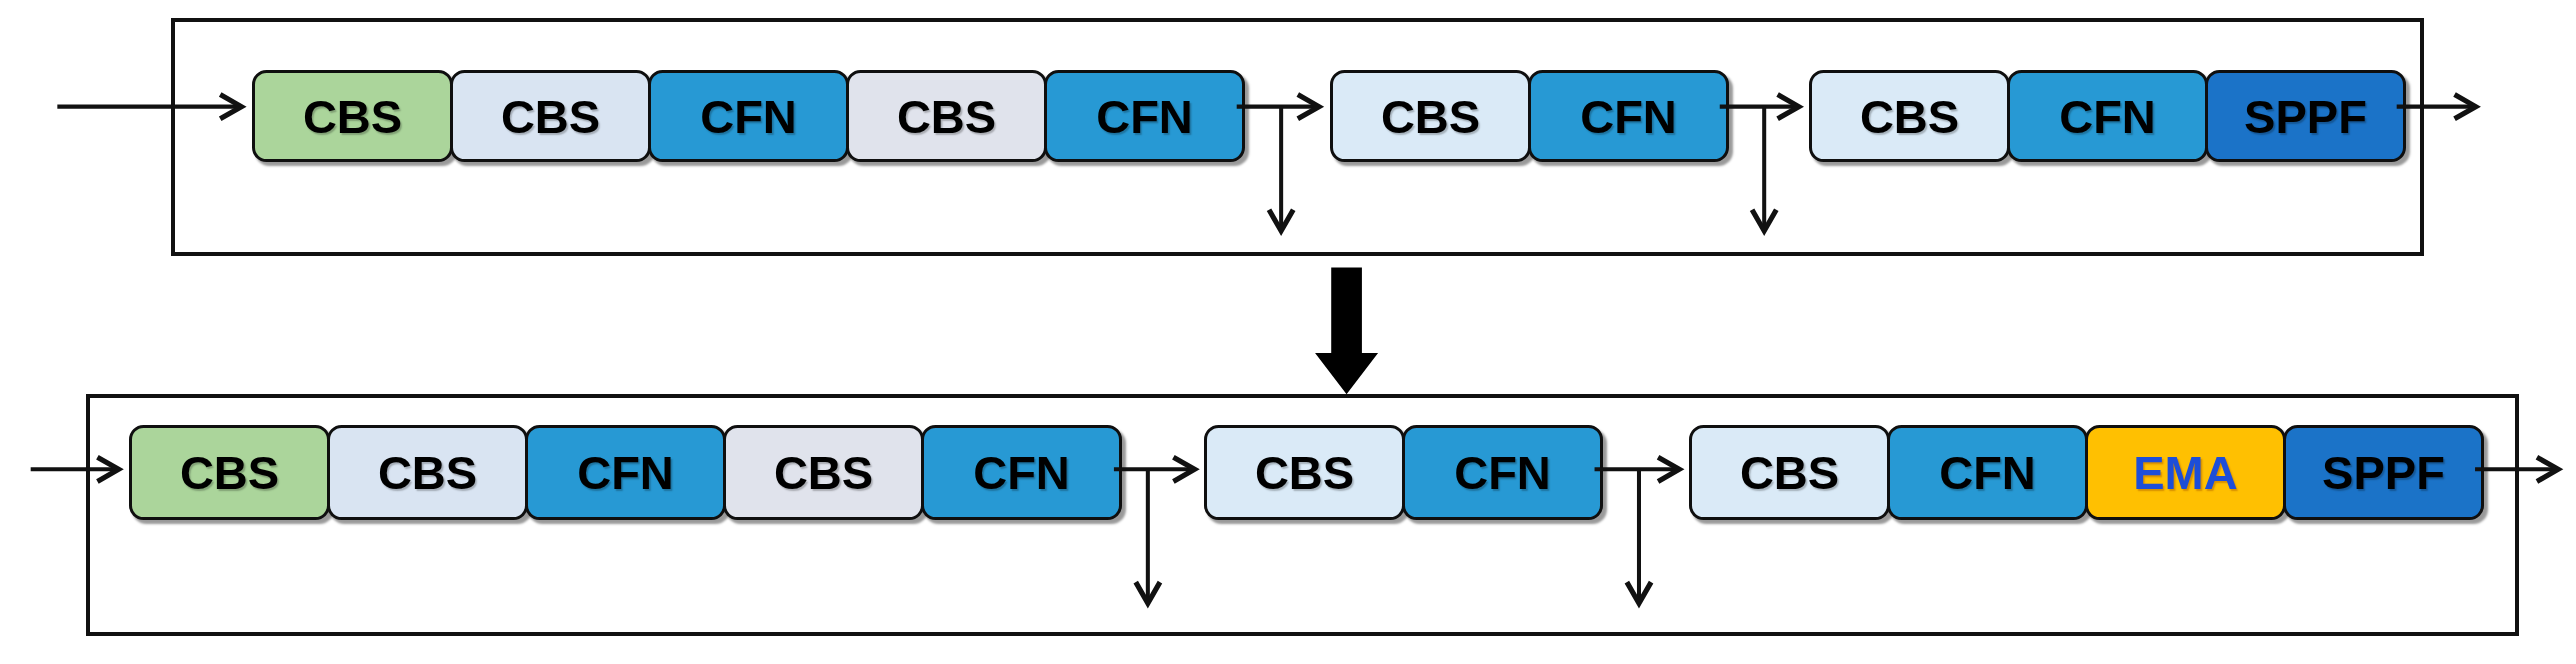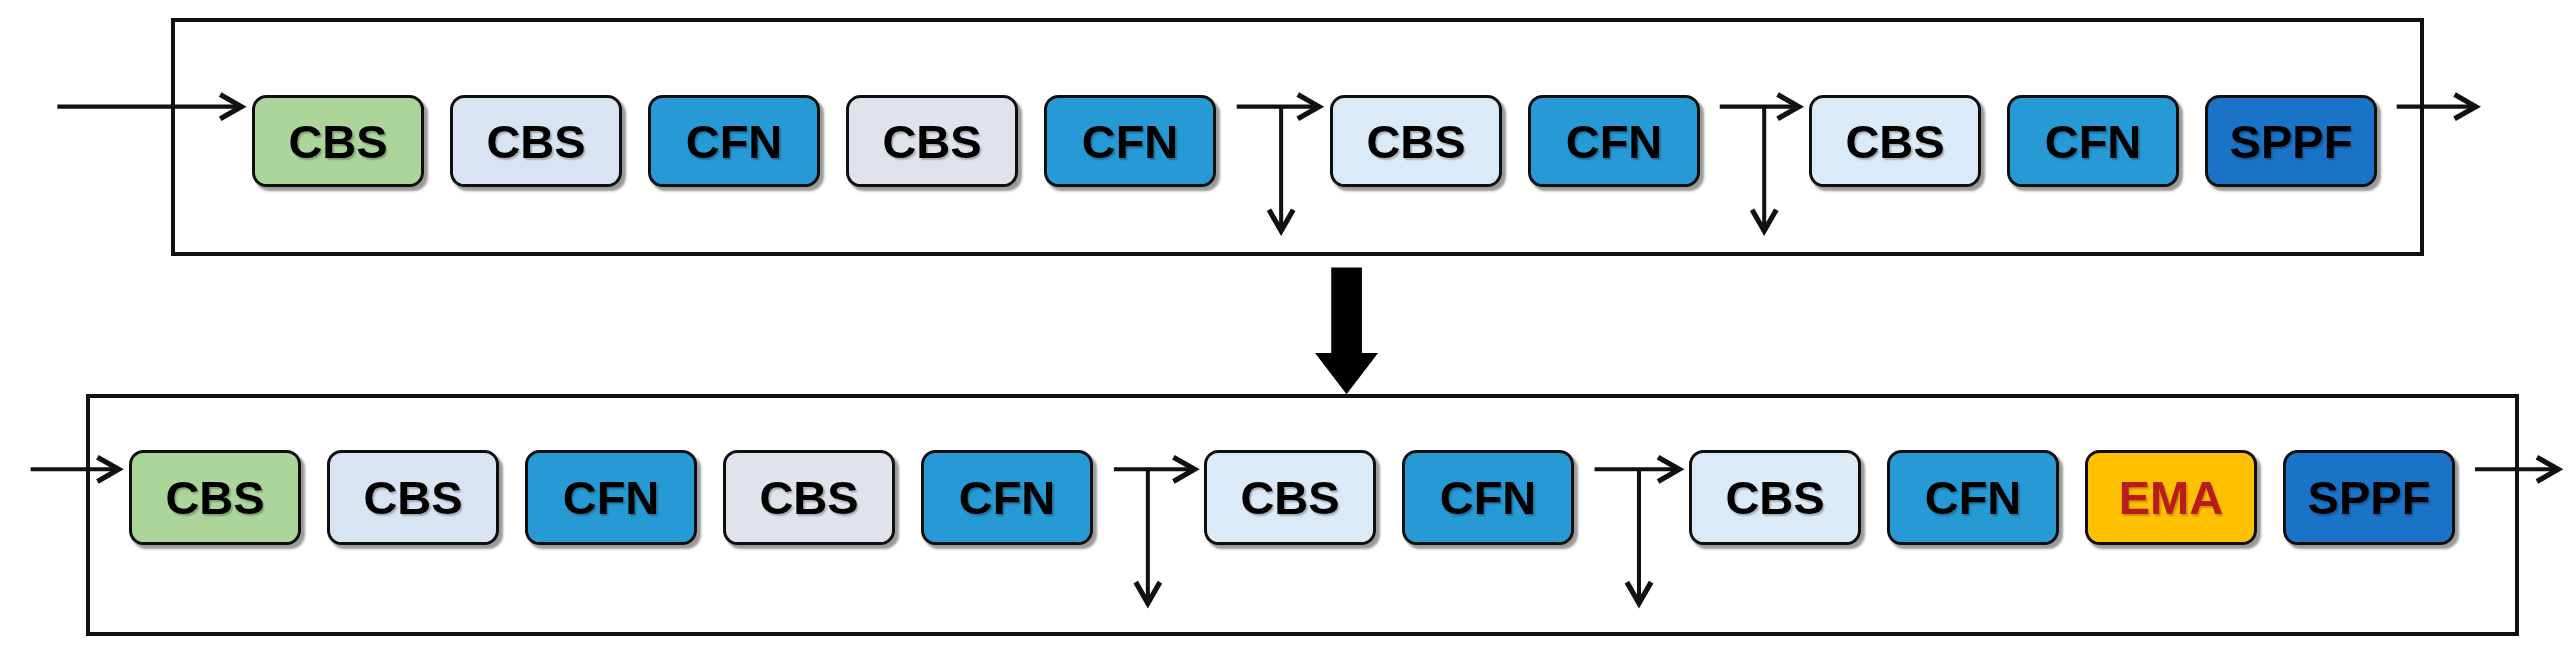--- a/index.html
+++ b/index.html
@@ -11,32 +11,31 @@
     overflow:hidden;
   }
   .outer-box{
     position:absolute;
     border:4px solid #111111;
     box-sizing:border-box;
     background:transparent;
   }
   .block{
     position:absolute;
-    width:172px;
+    width:201px;
     box-sizing:border-box;
     border:3.2px solid #0f0f0f;
     border-radius:14.5px;
     display:flex;align-items:center;justify-content:center;
     font-weight:bold;
     font-size:47px;
     color:#000000;
     text-shadow:1.6px 2.4px 1.6px rgba(0,0,0,0.25);
     box-shadow:3.2px 4px 2.4px rgba(0,0,0,0.40);
     letter-spacing:0px;
-    margin-top:25px;
   }
   .row-top .block{top:70px;height:92px;}
   .row-bottom .block{top:425px;height:95px;}
   .ema-text{color:#FF0000;text-shadow:1.6px 2.4px 1.6px rgba(120,30,0,0.3);}
   svg.wires{position:absolute;left:0;top:0;z-index:5;}
 </style>
 </head>
 <body>
 
 <div class="canvas">
@@ -60,21 +59,21 @@
   <div class="row-bottom">
     <div class="block" style="left: 129px; background-color: rgb(171, 213, 155);">CBS</div>
     <div class="block" style="left: 327px; background-color: rgb(217, 228, 242);">CBS</div>
     <div class="block" style="left: 525px; background-color: rgb(39, 153, 212);">CFN</div>
     <div class="block" style="left: 723px; background-color: rgb(224, 227, 236);">CBS</div>
     <div class="block" style="left: 921px; background-color: rgb(39, 153, 212);">CFN</div>
     <div class="block" style="left: 1204px; background-color: rgb(218, 234, 247);">CBS</div>
     <div class="block" style="left: 1402px; background-color: rgb(39, 153, 212);">CFN</div>
     <div class="block" style="left: 1689px; background-color: rgb(218, 234, 247);">CBS</div>
     <div class="block" style="left: 1887px; background-color: rgb(39, 153, 212);">CFN</div>
-    <div class="block ema-text" style="left: 2085px; background-color: rgb(255, 192, 1); color: #b91c1c;">EMA</div>
+    <div class="block ema-text" style="left: 2085px; background-color: rgb(255, 192, 1); color: #1d4ed8;">EMA</div>
     <div class="block" style="left: 2283px; background-color: rgb(27, 115, 200);">SPPF</div>
   </div>
 
   <svg class="wires" width="2576" height="664" viewBox="0 0 3187 822">
     <defs>
       <marker id="arrow" viewBox="0 0 10 10" refX="7.5" refY="5" markerWidth="7.5" markerHeight="7.5" orient="auto-start-reverse">
         <path d="M1,1 L8,5 L1,9" fill="none" stroke="#111111" stroke-width="1.7"></path>
       </marker>
     </defs>
 

